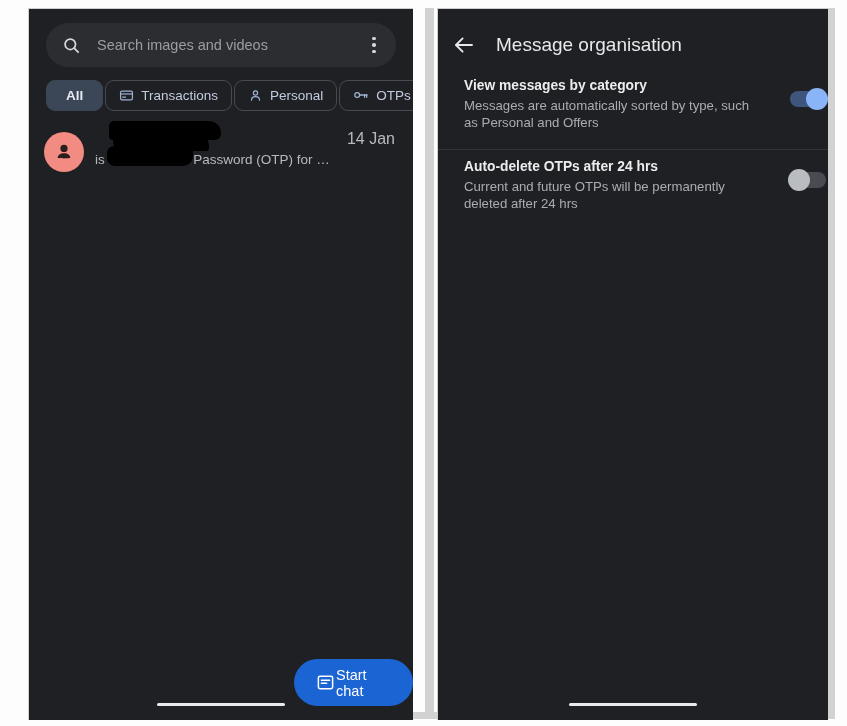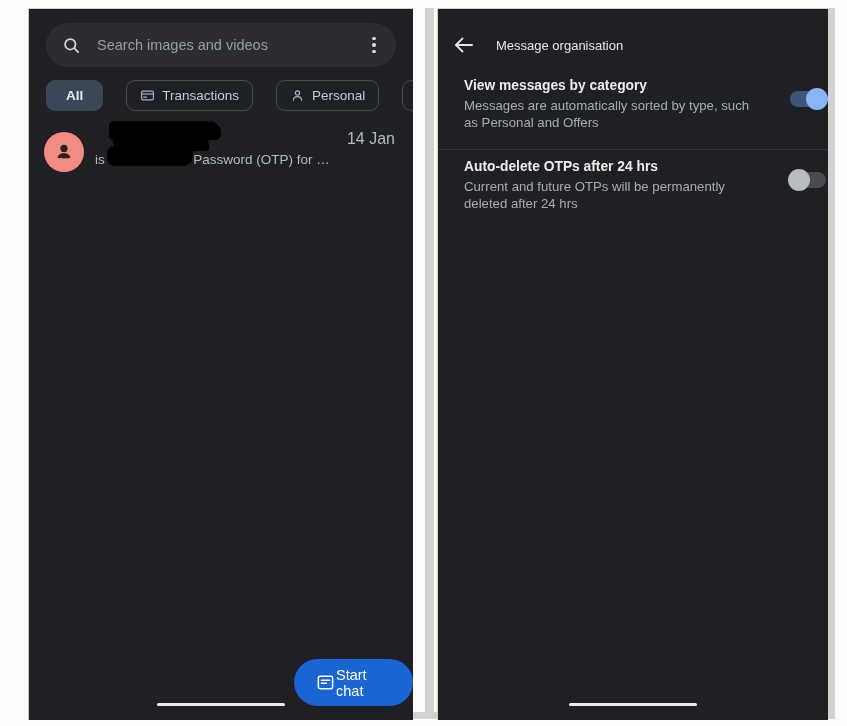--- a/index.html
+++ b/index.html
@@ -121,21 +121,21 @@
 
   
   .chips {
     position: absolute;
     left: 17px;
     top: 66px;
     width: 390px;
     height: 40px;
     display: flex;
     align-items: center;
-    gap: 23px;
+    gap: 2px;
     overflow: hidden;
   }
   .chip {
     height: 31px;
     border-radius: 9px;
     border: 1px solid #464a52;
     display: flex;
     align-items: center;
     gap: 7px;
     padding: 0 13px;
@@ -270,21 +270,21 @@
     gap: 20px;
   }
   .back-arrow {
     width: 24px;
     height: 24px;
     flex: 0 0 auto;
     cursor: pointer;
   }
   .settings-title {
     color: #e7e8ea;
-    font-size: 13px;
+    font-size: 19px;
   }
   .setting-row {
     position: absolute;
     left: 12px;
     width: 100%;
     display: flex;
     align-items: flex-start;
     padding: 0 14px 0 14px;
     box-sizing: border-box;
     cursor: pointer;

